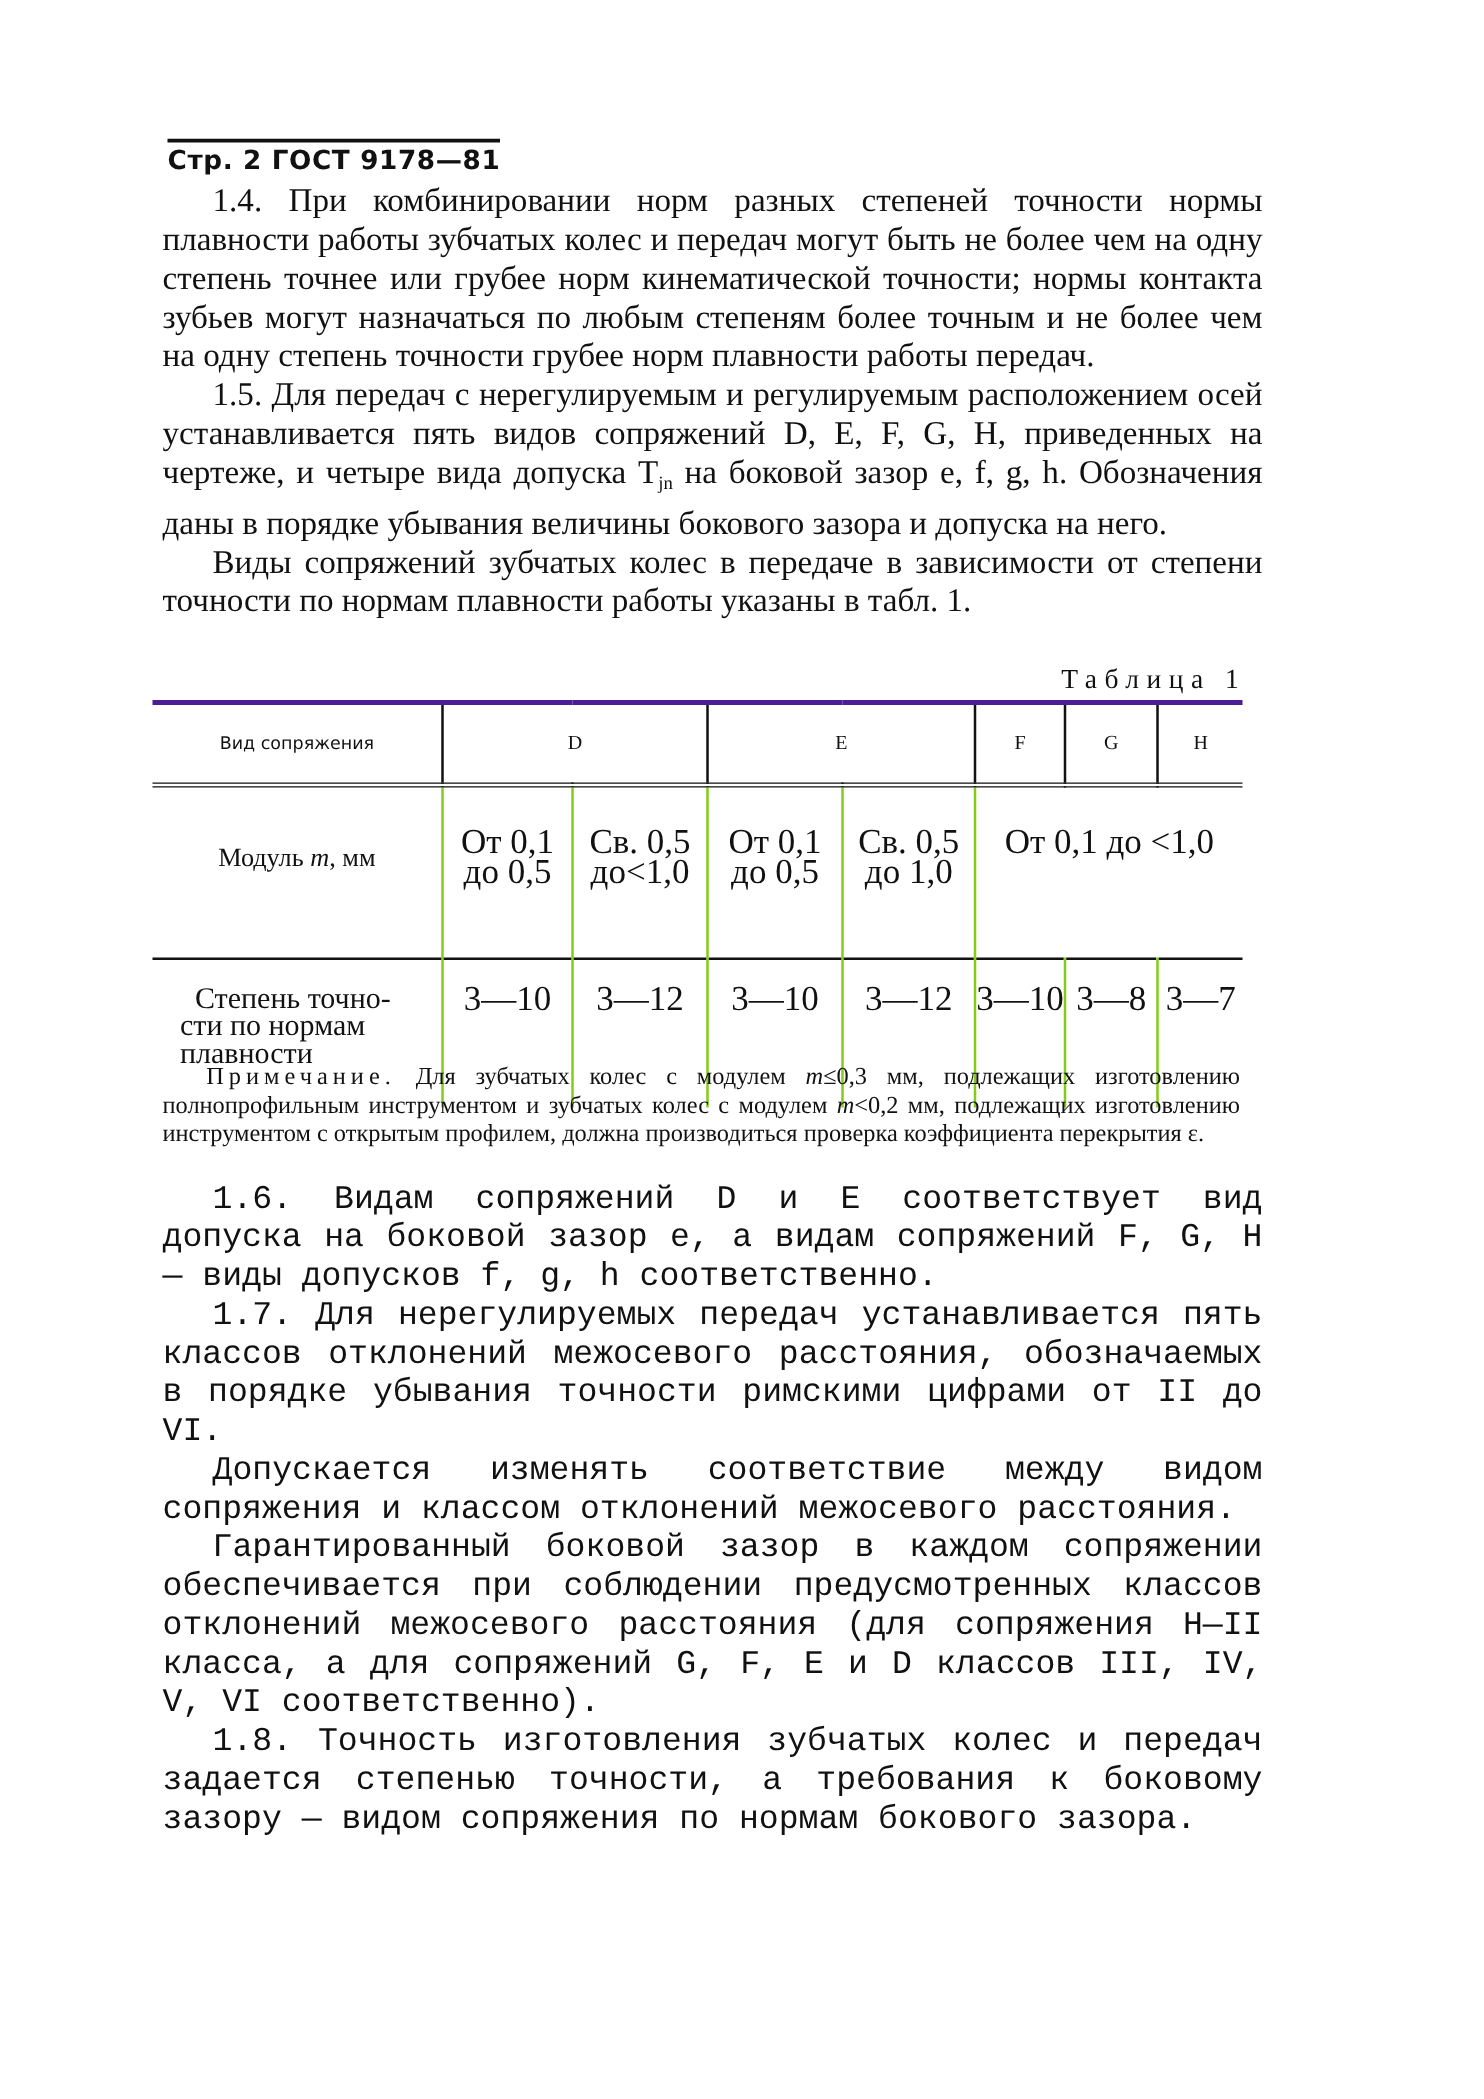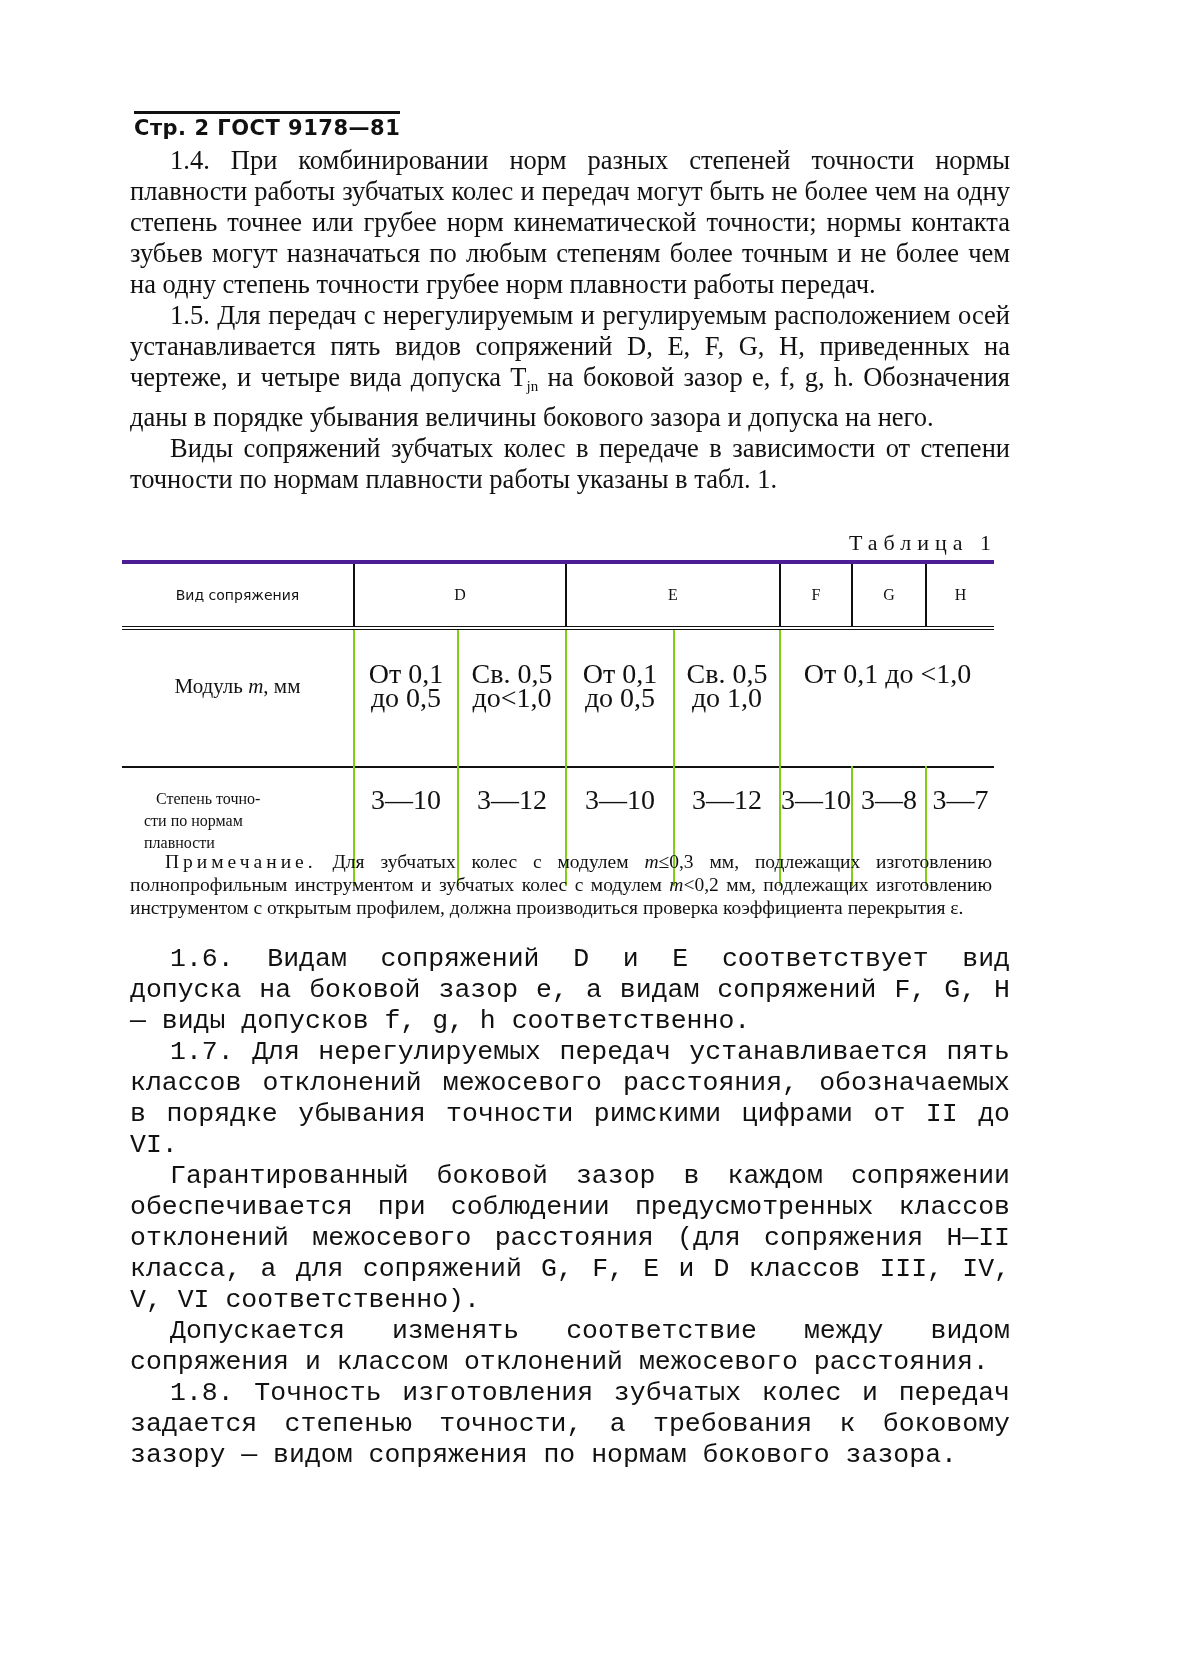--- a/index.html
+++ b/index.html
@@ -15,21 +15,21 @@
   table.t1 td, table.t1 th { padding: 0; text-align: center; vertical-align: middle; font-weight: normal; }
   table.t1 thead tr { border-top: 4px solid #4c1d95; border-bottom: 4px double #111; }
   table.t1 thead th { height: 62px; font-size: 16px; border-left: 2px solid #111; }
   table.t1 thead th:first-child { border-left: none; font-family: "DejaVu Sans", sans-serif; font-size: 14px; }
   table.t1 td { border-left: 2px solid #84cc16; font-size: 28px; line-height: 24px; }
   table.t1 td.rowhead { border-left: none; text-align: center; font-size: 21px; }
   table.t1 tr.r1 td { height: 92px; vertical-align: top; padding-top: 32px; }
   table.t1 tr.r1 td.rowhead { padding-top: 44px; }
   table.t1 tr.r1 { border-bottom: 2px solid #111; }
   table.t1 tr.r2 td { height: 98px; vertical-align: top; padding-top: 20px; }
-  table.t1 tr.r2 td.rowhead { text-align: left; padding-left: 22px; font-size: 16px; line-height: 22px; }
+  table.t1 tr.r2 td.rowhead { text-align: left; padding-left: 22px; font-size: 24px; line-height: 22px; }
   .note { position: absolute; left: 130px; top: 850px; width: 862px; font-family: "Liberation Serif", serif; font-size: 19.5px; line-height: 23px; text-align: justify; }
   .note .lbl { letter-spacing: 4px; }
   .note p { margin: 0; text-indent: 35px; }
   i.m { font-style: italic; }
 </style>
 </head>
 <body>
 
 <div class="page">
 
@@ -108,18 +108,18 @@
     </tbody>
   </table>
 
   <div class="note">
     <p><span class="lbl">Примечание.</span><span> Для зубчатых колес с модулем </span><i class="m">m</i><span>≤0,3 мм, подлежащих изготовлению полнопрофильным инструментом и зубчатых колес с модулем </span><i class="m">m</i><span>&lt;0,2 мм, подлежащих изготовлению инструментом с открытым профилем, должна производиться проверка коэффициента перекрытия ε.</span></p>
   </div>
 
   <div class="text" style="top:944px;font-family:Liberation Mono, monospace;">
     <p class="p">1.6. Видам сопряжений D и E соответствует вид допуска на боковой зазор e, а видам сопряжений F, G, H — виды допусков f, g, h соответственно.</p>
     <p class="p">1.7. Для нерегулируемых передач устанавливается пять классов отклонений межосевого расстояния, обозначаемых в порядке убывания точности римскими цифрами от II до VI.</p>
+    <p class="p">Допускается изменять соответствие между видом сопряжения и классом отклонений межосевого расстояния.</p>
     <p class="p">Гарантированный боковой зазор в каждом сопряжении обеспечивается при соблюдении предусмотренных классов отклонений межосевого расстояния (для сопряжения H—II класса, а для сопряжений G, F, E и D классов III, IV, V, VI соответственно).</p>
-    <p class="p">Допускается изменять соответствие между видом сопряжения и классом отклонений межосевого расстояния.</p>
     <p class="p">1.8. Точность изготовления зубчатых колес и передач задается степенью точности, а требования к боковому зазору — видом сопряжения по нормам бокового зазора.</p>
   </div>
 
 </div>
 
 </body></html>

